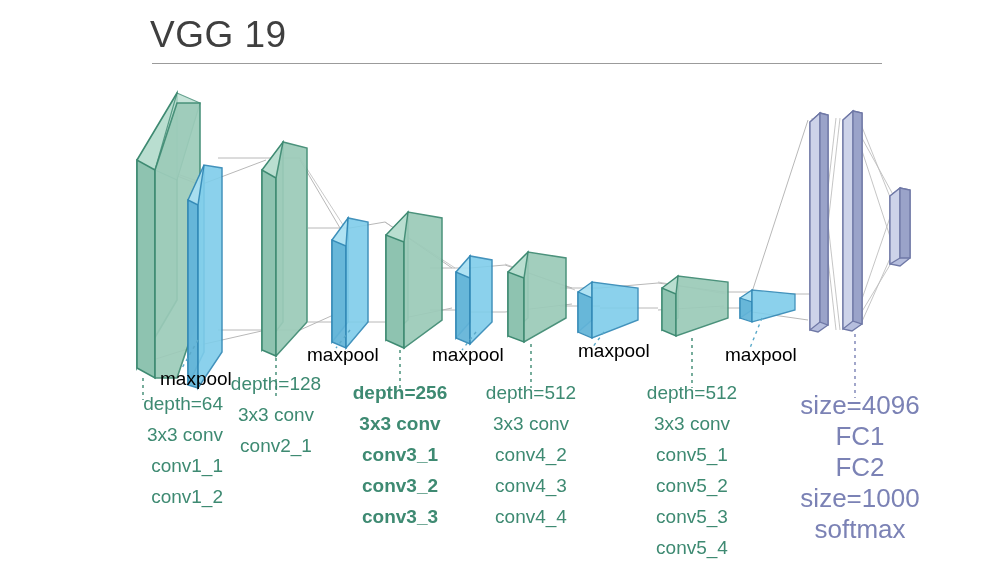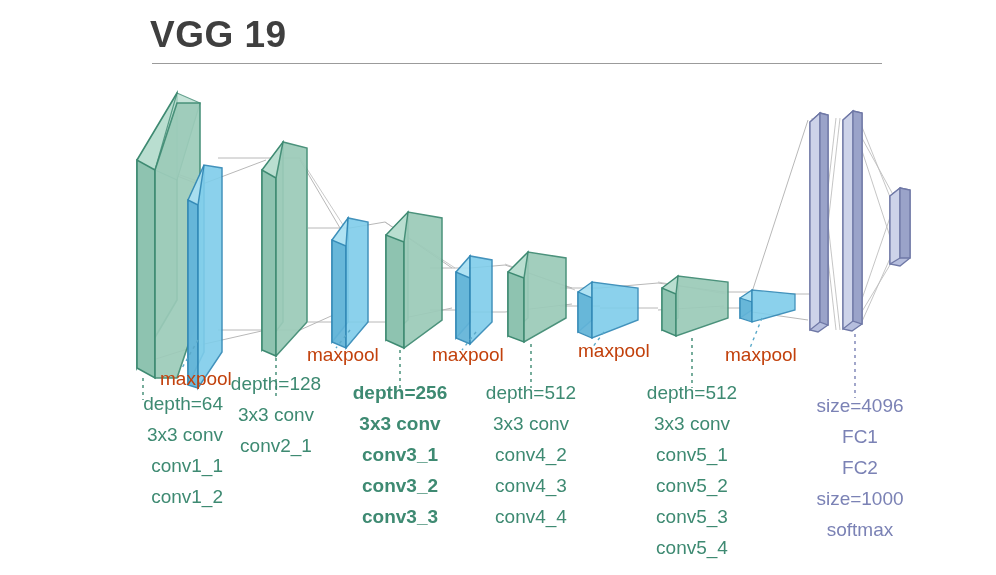--- a/index.html
+++ b/index.html
@@ -4,35 +4,35 @@
 <style>
   html,body{margin:0;padding:0;background:#ffffff;}
   body{
     width:996px;height:575px;position:relative;overflow:hidden;
     font-family:"Liberation Sans","DejaVu Sans",sans-serif;
     background:#fff;
   }
   #diagram{position:absolute;left:0;top:0;width:996px;height:575px;}
   .title{
     position:absolute;left:150px;top:14px;
-    font-size:37px;color:#3f3f3f;font-weight:700;letter-spacing:0.5px;
+    font-size:37px;color:#3f3f3f;font-weight:400;letter-spacing:0.5px;
     white-space:nowrap;
   }
   .title-rule{
     position:absolute;left:152px;top:63px;width:730px;height:1px;background:#9b9b9b;
   }
   .lbl{position:absolute;white-space:nowrap;}
   .maxpool-lbl{
-    font-size:19px;color:#c2410c;
+    font-size:19px;color:#000000;
   }
   .conv-col{
     position:absolute;text-align:center;color:#3e8a72;font-size:19px;line-height:31px;
   }
   .fc-col{
-    position:absolute;text-align:center;color:#7b82b5;font-size:19px;line-height:31px;
+    position:absolute;text-align:center;color:#7b82b5;font-size:26px;line-height:31px;
   }
   .conv-col div,.fc-col div{white-space:nowrap;}
 </style>
 </head>
 <body>
 
 <div id="root">
 
   <div class="title">VGG 19</div>
   <div class="title-rule"></div>

